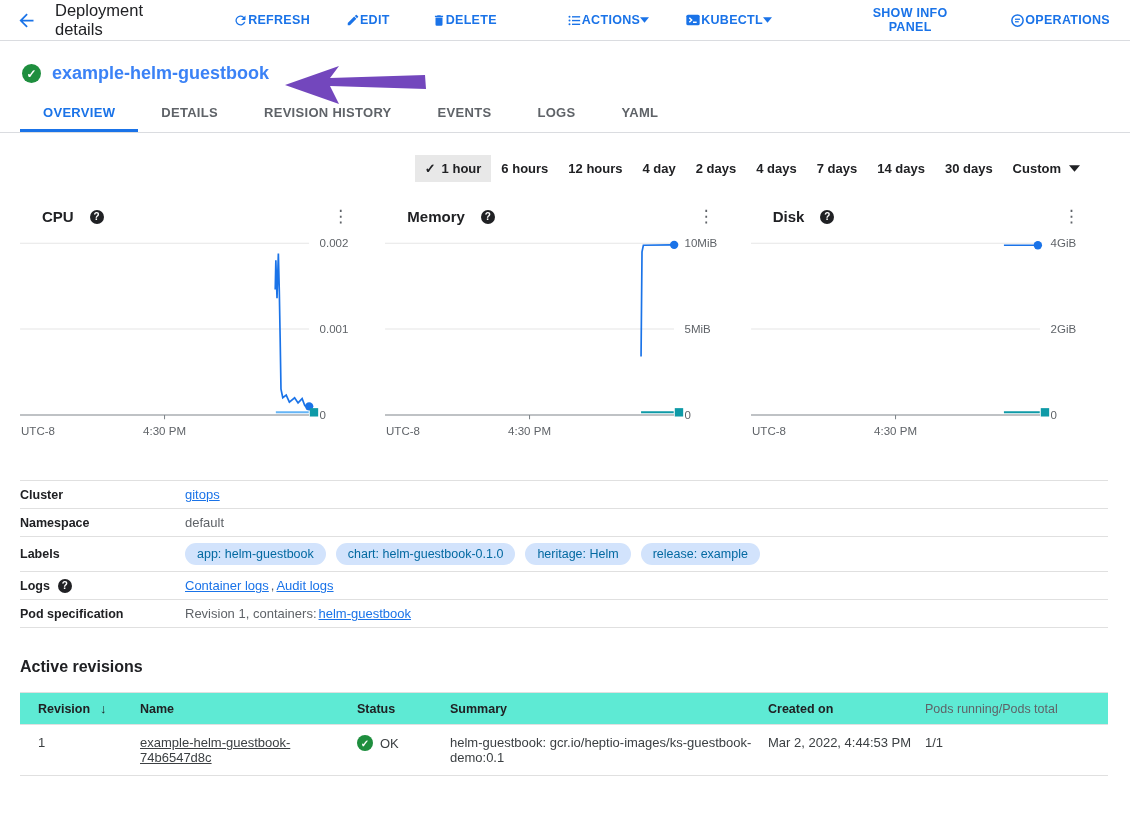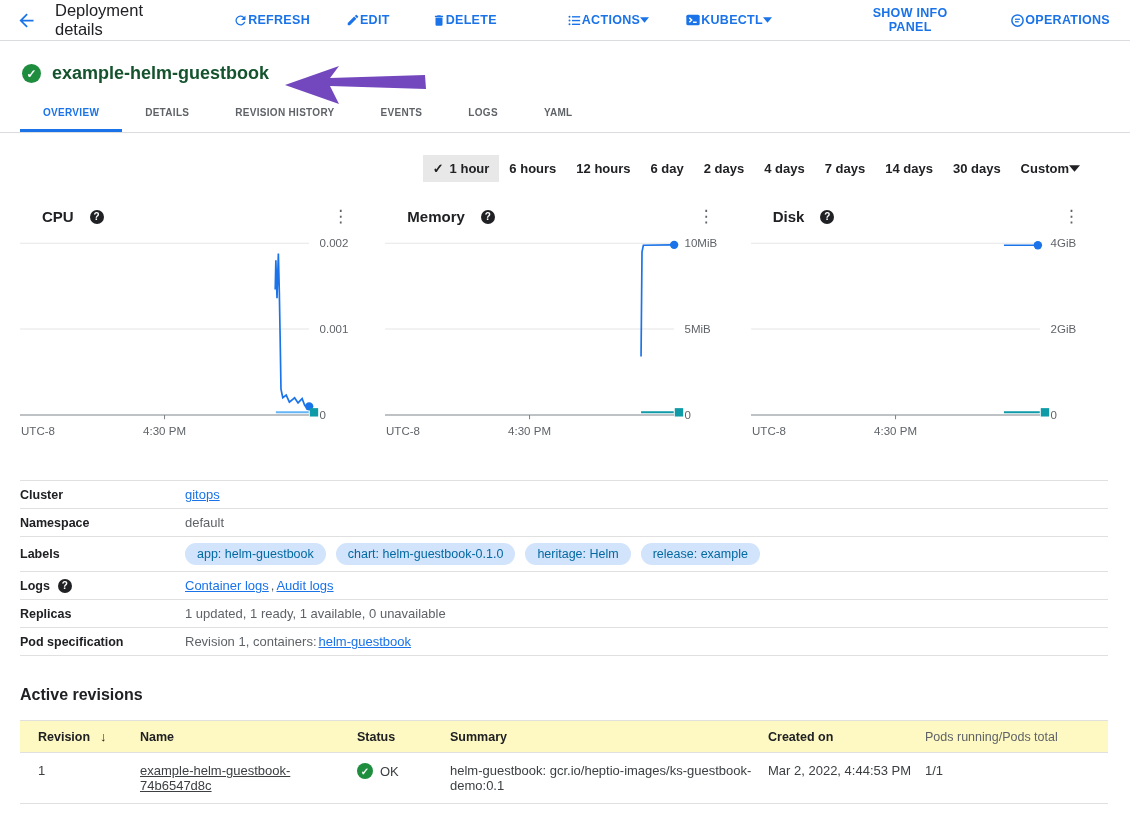--- a/index.html
+++ b/index.html
@@ -18,34 +18,34 @@
   .tb-btn { display:flex; align-items:center; color:#1a73e8; font-size:12.5px; font-weight:700; letter-spacing:.3px; }
   .tb-btn svg { flex:none; }
   .m-refresh{margin-left:44px}.m-edit{margin-left:36px}.m-delete{margin-left:42px}
   .m-actions{margin-left:70px}.m-kubectl{margin-left:36px}.m-info{margin-left:80px}.m-ops{margin-left:42px}
 
   
   .title-row { display:flex; align-items:center; gap:11px; padding:22px 0 0 22px; }
   .check { border-radius:50%; background:#1e8e3e; color:#fff; display:inline-flex; align-items:center; justify-content:center; font-weight:700; }
   .check.big { width:19px; height:19px; font-size:12px; }
   .check.small { width:16px; height:16px; font-size:10px; }
-  .dep-name { font-size:18px; font-weight:700; color:#14532d; }
+  .dep-name { font-size:18px; font-weight:700; color:#3b82f6; }
   .annotation-arrow { position:absolute; left:283px; top:63px; }
 
   
   .tabs { display:flex; padding-left:20px; margin-top:12px; border-bottom:1px solid #dadce0; }
-  .tab { height:36px; line-height:33px; padding:0 23px; font-size:10px; font-weight:700; letter-spacing:.3px; color:#5f6368; border-bottom:3px solid transparent; }
+  .tab { height:36px; line-height:33px; padding:0 23px; font-size:13px; font-weight:700; letter-spacing:.3px; color:#5f6368; border-bottom:3px solid transparent; }
   .tab.active { color:#1a73e8; border-bottom-color:#1a73e8; }
 
   
   .time-range { display:flex; justify-content:flex-end; align-items:center; padding-right:40px; margin-top:22px; }
   .time-opt { display:flex; align-items:center; gap:6px; padding:6px 10px; font-size:13px; font-weight:700; color:#202124; }
   .time-opt.selected { background:#e8e8e8; }
   .check-glyph { font-size:13px; }
-  .time-opt.custom { gap:0; }
+  .time-opt.custom { gap:8px; }
 
   
   .charts-row { display:flex; gap:26px; padding:0 40px 0 20px; margin-top:16px; }
   .chart { flex:1; min-width:0; }
   .chart-header { display:flex; align-items:center; gap:16px; padding:8px 4px 6px 22px; }
   .chart-title { font-size:15px; font-weight:700; color:#202124; }
   .help { width:14px; height:14px; border-radius:50%; background:#202124; color:#fff; font-size:10px; font-weight:700; display:inline-flex; align-items:center; justify-content:center; }
   .dots { margin-left:auto; color:#5f6368; font-size:17px; line-height:1; padding:2px 6px; }
   svg.plot { width:100%; height:auto; display:block; margin-top:6px; }
 
@@ -56,21 +56,21 @@
   .meta-label { width:165px; flex:none; font-size:12.5px; font-weight:700; color:#202124; display:flex; align-items:center; gap:8px; }
   .meta-value { font-size:13px; color:#5f6368; display:flex; align-items:center; flex-wrap:wrap; gap:2px; }
   .meta-value a, a.blue { color:#1a73e8; text-decoration:underline; }
   .chips { display:flex; gap:10px; }
   .chip { background:#d2e3fc; border-radius:12px; padding:4px 12px; font-size:12.5px; color:#0369a1; white-space:nowrap; }
 
   
   .revisions { margin:30px 22px 18px 20px; }
   .section-title { font-size:16px; font-weight:700; color:#202124; margin:0; }
   table.rev { width:100%; border-collapse:collapse; margin-top:16px; }
-  table.rev thead tr { background:#fef9c3; }
+  table.rev thead tr { background:#5eead4; }
   table.rev th { text-align:left; font-size:12.5px; font-weight:700; color:#202124; padding:8px 8px 8px 0; border-top:1px solid #e0e0e0; border-bottom:1px solid #e0e0e0; }
   table.rev th:first-child, table.rev td:first-child { padding-left:18px; }
   table.rev th.muted { color:#5f6368; font-weight:400; }
   table.rev td { font-size:13px; color:#3c4043; padding:10px 8px 10px 0; vertical-align:top; border-bottom:1px solid #e0e0e0; }
   .sort-arrow { font-size:13px; margin-left:10px; }
   .status-cell { display:flex; align-items:center; gap:7px; }
   .cell-wrap-name { max-width:205px;text-decoration:underline; }
   .cell-wrap-summary { max-width:305px; }
   .cell-wrap-created { max-width:150px; }
 </style>
@@ -165,21 +165,21 @@
       <span class="check-glyph">✓</span>
       <span>1 hour</span>
     </button>
     <button class="time-opt">
       <span>6 hours</span>
     </button>
     <button class="time-opt">
       <span>12 hours</span>
     </button>
     <button class="time-opt">
-      <span>6 day</span>
+      <span>4 day</span>
     </button>
     <button class="time-opt">
       <span>2 days</span>
     </button>
     <button class="time-opt">
       <span>4 days</span>
     </button>
     <button class="time-opt">
       <span>7 days</span>
     </button>
@@ -298,28 +298,20 @@
     </div>
     <div class="meta-row">
       <div class="meta-label">
         <span>Logs</span>
         <span class="help">?</span>
       </div>
       <div class="meta-value">
         <a class="blue" href="#">Container logs</a>
         <span>, </span>
         <a class="blue" href="#">Audit logs</a>
-      </div>
-    </div>
-    <div class="meta-row">
-      <div class="meta-label">
-        <span>Replicas</span>
-      </div>
-      <div class="meta-value">
-        <span>1 updated, 1 ready, 1 available, 0 unavailable</span>
       </div>
     </div>
     <div class="meta-row">
       <div class="meta-label">
         <span>Pod specification</span>
       </div>
       <div class="meta-value">
         <span>Revision 1, containers: </span>
         <a class="blue" href="#">helm-guestbook</a>
       </div>

